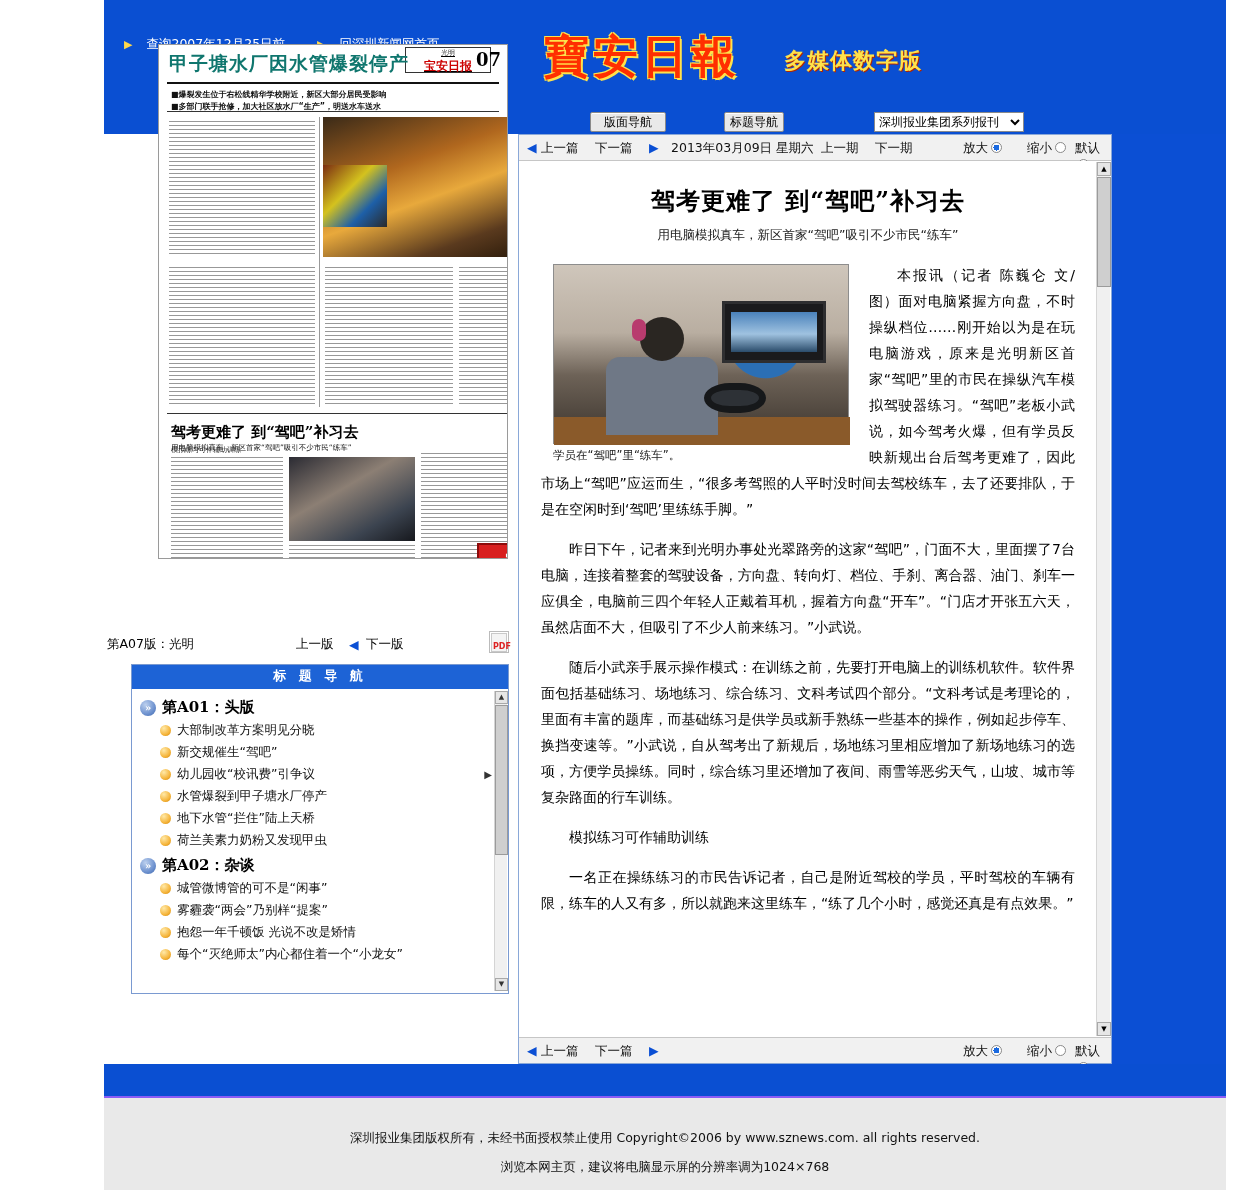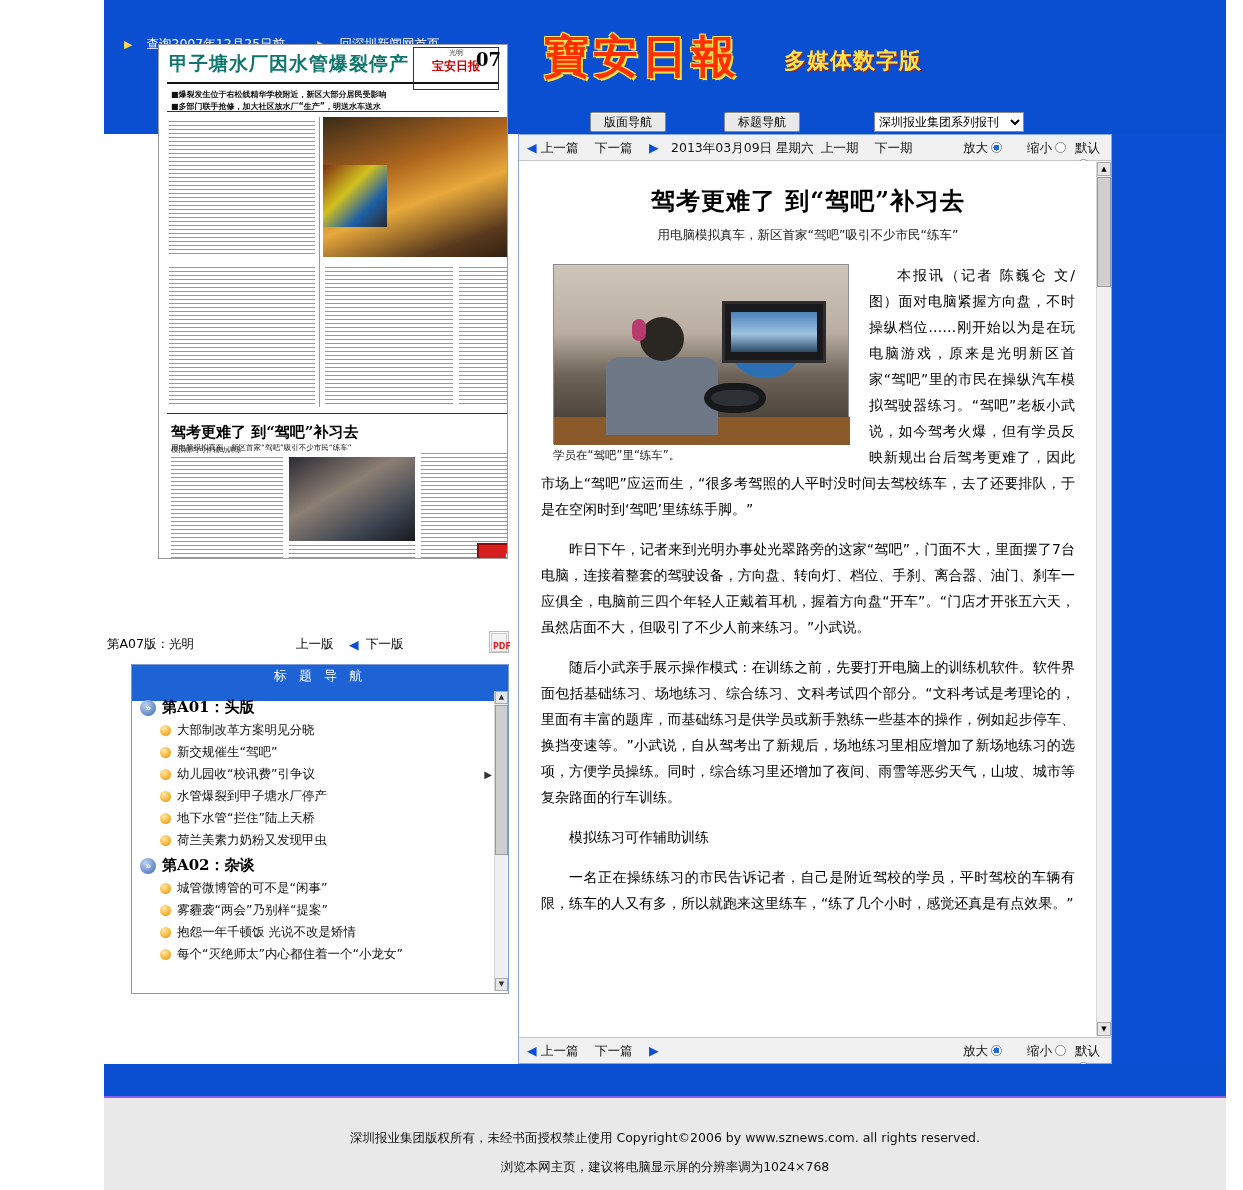--- a/index.html
+++ b/index.html
@@ -58,40 +58,40 @@
   .navbtn {
     position:absolute; top:112px;
     height:20px; line-height:19px;
     background:#e9e9e9; border:1px solid #8a8a8a;
     font-size:12px; color:#000; text-align:center;
     box-shadow:inset 0 1px 0 #fff;
     border-radius:2px;
     cursor:pointer;
   }
   #btn-banmian { left:486px; width:76px; }
-  #btn-biaoti { left:620px; width:76px; }
+  #btn-biaoti { left:620px; width:60px; }
   #sel-group {
     position:absolute; left:770px; top:112px; width:150px; height:20px;
     font-size:12px; border:1px solid #8a8a8a; background:#fff;
   }
 
   
   #leftcol {
     position:absolute; left:104px; top:134px; width:414px; height:930px;
     background:#ffffff;
   }
   #paperbox {
     position:absolute; left:54px; top:-90px; width:350px; height:515px;
     background:#fff; border:1px solid #9a9a9a;
     overflow:hidden;
   }
   
   .np { position:absolute; left:0; top:0; width:348px; height:513px; background:#fff; }
   .np-head { position:absolute; left:8px; top:5px; width:332px; height:34px; border-bottom:2px solid #111; }
-  .np-masthead { position:absolute; right:8px; top:2px; width:86px; height:43px; border:1px solid #333; }
+  .np-masthead { position:absolute; right:16px; top:2px; width:86px; height:26px; border:1px solid #333;text-decoration:underline; }
   .np-masthead .m1 { font-size:7px; text-align:center; color:#333; }
   .np-masthead .m2 { font-size:12px; text-align:center; color:#c00; font-weight:bold; font-family:"DejaVu Serif",serif;}
   .np-pg { position:absolute; right:6px; top:4px; font-size:18px; font-weight:bold; font-family:"DejaVu Serif",serif; }
   .np-title {
     position:absolute; left:10px; top:6px; width:240px;
     font-family:"DejaVu Serif","Liberation Serif",serif;
     font-weight:bold; font-size:19px; letter-spacing:1px; color:#0f766e;
   }
   .np-sub { position:absolute; left:12px; top:44px; width:220px; font-size:8px; line-height:12px; color:#111;font-weight:bold; }
   .np-photo1 { position:absolute; left:164px; top:72px; width:216px; height:140px;
@@ -132,22 +132,22 @@
   }
   #pdf .a { position:absolute; left:1px; top:1px; width:16px; height:19px; background:#f4f4f4; border:1px solid #c9c9c9;}
   #pdf .b { position:absolute; left:3px; top:10px; font-size:8px; color:#d22; font-weight:bold; }
 
   
   #navpanel {
     position:absolute; left:27px; top:530px; width:378px; height:330px;
     background:#fff; border:1px solid #7a9ad1;
   }
   #navpanel .hdr {
-    height:36px; background:#1d63d6; color:#fff; font-size:13px;
-    text-align:center; line-height:22px; letter-spacing:4px; font-weight:normal;
+    height:24px; background:#1d63d6; color:#fff; font-size:13px;
+    text-align:center; line-height:22px; letter-spacing:4px; font-weight:bold;
   }
   #navlist {
     position:absolute; left:4px; top:26px; width:370px; height:300px;
     overflow:hidden; padding-right:14px;
   }
   .sec {
     display:flex; align-items:center; gap:6px;
     margin:7px 0 2px 4px; font-size:15px; font-weight:bold;
     font-family:"DejaVu Serif","Liberation Serif",serif;
   }

